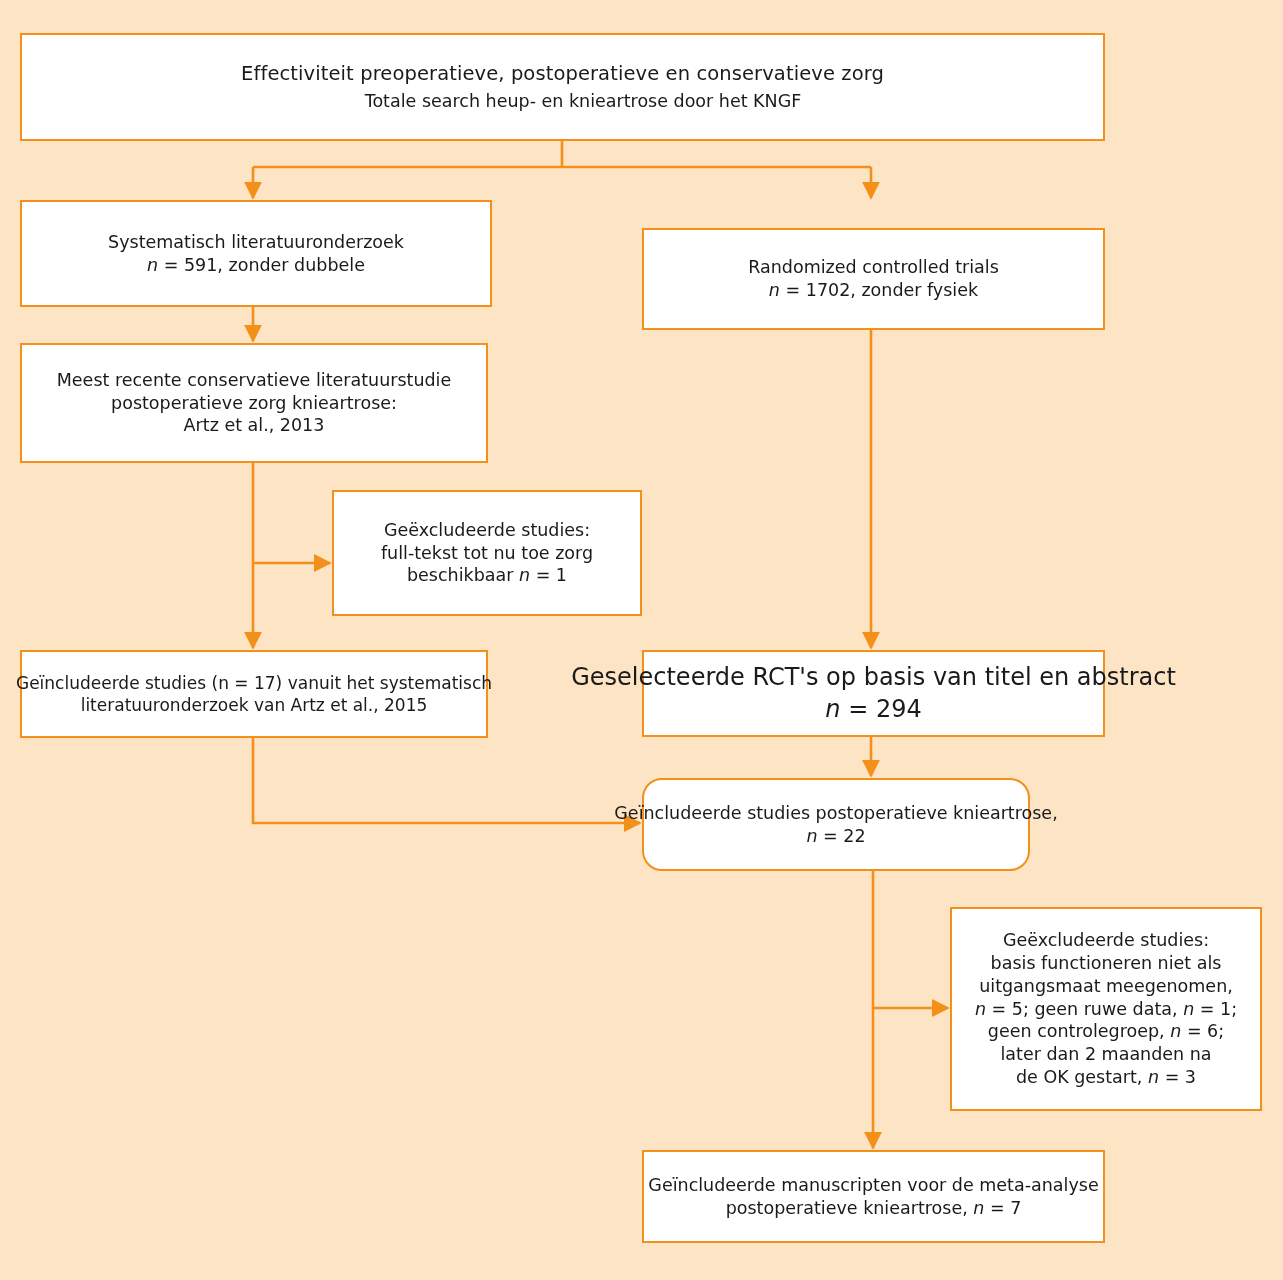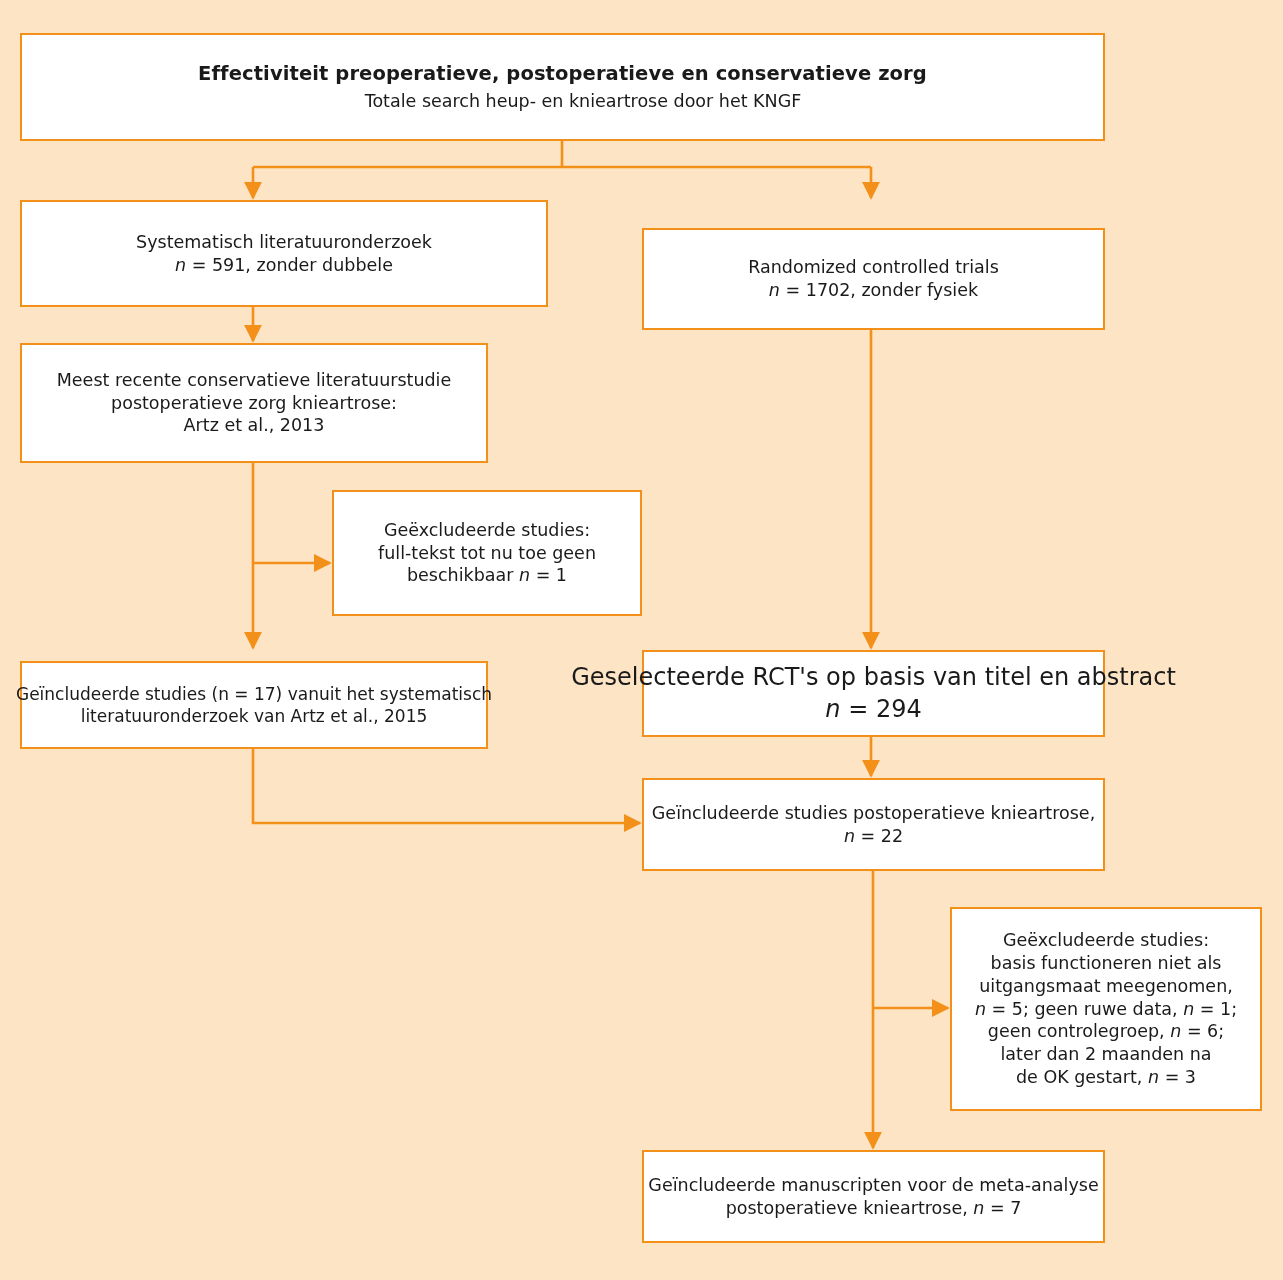--- a/index.html
+++ b/index.html
@@ -38,21 +38,21 @@
     justify-content: center;
     text-align: center;
     padding: 6px 10px;
     line-height: 1.30;
   }
   .node .ln {
     display: block;
     white-space: nowrap;
   }
   .title-main {
-    font-weight: bold;
+    font-weight: normal;
     font-size: 19.5px;
     letter-spacing: 0.1px;
   }
   .title-sub {
     font-size: 17.5px;
     margin-top: 3px;
     margin-left: 41px;
   }
   .t16 { font-size: 17px; }
   .t165 { font-size: 24px; }
@@ -91,53 +91,53 @@
       <path d="M 873 871 L 873 1148" marker-end="url(#arrow)"></path>
       <path d="M 873 1008 L 948 1008" marker-end="url(#arrow)"></path>
     </g>
   </svg>
 
   <div class="node" style="left:20px; top:33px; width:1085px; height:108px;">
     <span class="ln title-main">Effectiviteit preoperatieve, postoperatieve en conservatieve zorg</span>
     <span class="ln title-sub">Totale search heup- en knieartrose door het KNGF</span>
   </div>
 
-  <div class="node" style="left:20px; top:200px; width:528px; height:107px;">
+  <div class="node" style="left:20px; top:200px; width:472px; height:107px;">
     <span class="ln t17">Systematisch literatuuronderzoek</span>
     <span class="ln t17"><em class="v">n</em><span> = 591, zonder dubbele</span></span>
   </div>
 
   <div class="node" style="left:642px; top:200px; width:463px; height:102px;margin-top:28px;">
     <span class="ln t17">Randomized controlled trials</span>
     <span class="ln t17"><em class="v">n</em><span> = 1702, zonder fysiek</span></span>
   </div>
 
   <div class="node" style="left:20px; top:343px; width:468px; height:120px;">
     <span class="ln t17">Meest recente conservatieve literatuurstudie</span>
     <span class="ln t17">postoperatieve zorg knieartrose:</span>
     <span class="ln t17">Artz et al., 2013</span>
   </div>
 
   <div class="node" style="left:332px; top:490px; width:310px; height:126px;">
     <span class="ln t17">Geëxcludeerde studies:</span>
-    <span class="ln t17">full-tekst tot nu toe geen</span>
+    <span class="ln t17">full-tekst tot nu toe zorg</span>
     <span class="ln t17"><span>beschikbaar </span><em class="v">n</em><span> = 1</span></span>
   </div>
 
-  <div class="node" style="left:20px; top:650px; width:468px; height:88px;margin-top:11px;">
+  <div class="node" style="left:20px; top:650px; width:468px; height:88px;">
     <span class="ln t16">Geïncludeerde studies (n = 17) vanuit het systematisch</span>
     <span class="ln t16">literatuuronderzoek van Artz et al., 2015</span>
   </div>
 
   <div class="node" style="left:642px; top:650px; width:463px; height:87px;">
     <span class="ln t165">Geselecteerde RCT's op basis van titel en abstract</span>
     <span class="ln t165"><em class="v">n</em><span> = 294</span></span>
   </div>
 
-  <div class="node" style="left:642px; top:778px; width:463px; height:93px;">
+  <div class="node" style="left:642px; top:778px; width:388px; height:93px;border-radius:20px;">
     <span class="ln t17">Geïncludeerde studies postoperatieve knieartrose,</span>
     <span class="ln t17"><em class="v">n</em><span> = 22</span></span>
   </div>
 
   <div class="node" style="left:950px; top:907px; width:312px; height:204px;">
     <span class="ln t17">Geëxcludeerde studies:</span>
     <span class="ln t17">basis functioneren niet als</span>
     <span class="ln t17">uitgangsmaat meegenomen,</span>
     <span class="ln t17"><em class="v">n</em><span> = 5; geen ruwe data, </span><em class="v">n</em><span> = 1;</span></span>
     <span class="ln t17"><span>geen controlegroep, </span><em class="v">n</em><span> = 6;</span></span>

